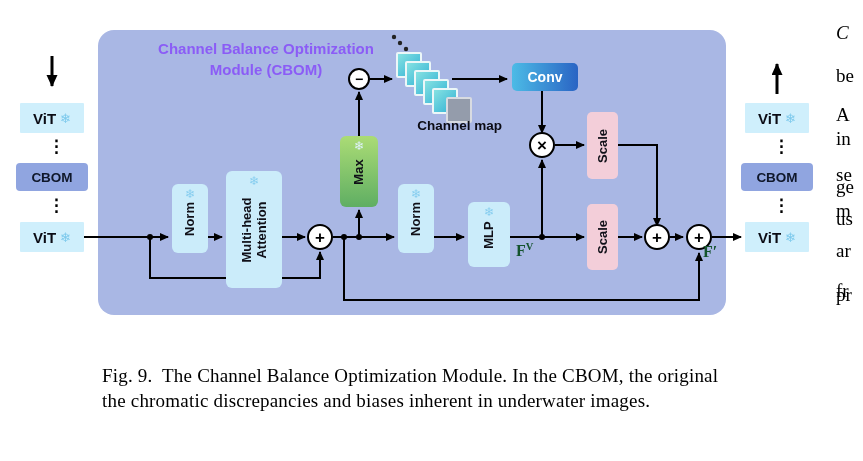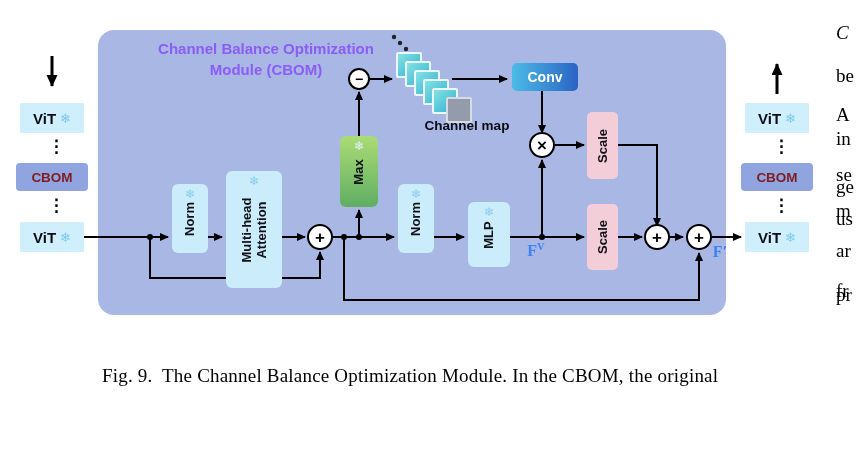--- a/index.html
+++ b/index.html
@@ -22,36 +22,36 @@
   .flake{position:absolute;top:4px;left:50%;transform:translateX(-50%);
     font-size:12px;color:#86cdef;line-height:1;}
   .maxbox{background:linear-gradient(180deg,#abdc75,#5fae63);border-radius:6px;}
   .maxbox .flake{color:#dff2fb;}
   .convbox{background:linear-gradient(90deg,#4cbbe6,#2a64c4);border-radius:5px;
     color:#fff;font-weight:700;font-size:14px;}
   .scalebox{background:#f3ced9;border-radius:5px;}
   
   .vit{background:#cfeffc;border-radius:1px;font-weight:700;font-size:15px;gap:4px;color:#0b0b14;}
   .vit .inflake{font-size:13px;color:#7cc9ec;font-weight:400;}
-  .cbom{background:#90a5e0;border-radius:4px;font-weight:700;font-size:13.5px;color:#7f1d1d;}
+  .cbom{background:#90a5e0;border-radius:4px;font-weight:700;font-size:13.5px;color:#0f172a;}
   .ellip{position:absolute;font-weight:700;font-size:17px;line-height:1;color:#000;}
   
   .op{position:absolute;width:22px;height:22px;background:#fff;border:2px solid #000;
     border-radius:50%;display:flex;align-items:center;justify-content:center;
     font-weight:700;font-size:17px;line-height:1;}
   .op.small{width:18px;height:18px;font-size:14px;}
   
   .sq{position:absolute;width:22px;height:22px;border:2px solid #ebf7f8;
     background:linear-gradient(135deg,#86e2e2,#2fb0d4);border-radius:2px;}
   .sq.gray{background:#949cab;border-color:#d8dbe1;}
-  .cmap-label{position:absolute;left:411px;top:118px;width:112px;text-align:center;
+  .cmap-label{position:absolute;left:390px;top:118px;width:112px;text-align:right;
     font-weight:700;font-size:13.5px;color:#0b0b14;}
   
   .mathlab{position:absolute;font-family:"Liberation Serif",serif;font-weight:700;
-    font-size:16px;color:#3b82f6;text-align:center;}
+    font-size:16px;color:#14532d;}
   .mathlab sup{font-size:10.5px;vertical-align:super;}
   
   .caption{position:absolute;left:55px;top:364px;font-family:Liberation Serif, serif;
     font-size:19px;letter-spacing:0.2px;color:#000;margin-left:47px;}
   .caption-line{line-height:24.5px;white-space:pre;}
   
   .sidecol{position:absolute;left:836px;top:0;width:27px;height:461px;overflow:hidden;
     font-family:"Liberation Serif",serif;font-size:19px;color:#000;}
   .sidecol span{position:absolute;left:0;white-space:pre;}
   .ital{font-style:italic;}
@@ -212,20 +212,21 @@
 
 <div class="mathlab" style="left:516px;top:241px;width:40px">
   <span>F</span><sup>V</sup>
 </div>
 <div class="mathlab" style="left:703px;top:243px;width:34px">
   <span>F′</span>
 </div>
 
 <div class="caption">
   <div class="caption-line">Fig. 9.  The Channel Balance Optimization Module. In the CBOM, the original</div>
+  <div class="caption-line">the chromatic discrepancies and biases inherent in underwater images.</div>
 </div>
 
 <div class="sidecol">
   <span class="ital" style="top:22px">C</span>
   <span style="top:65px">be</span>
   <span style="top:104px">A</span>
   <span style="top:128px">in</span>
   <span style="top:164px">se</span>
   <span style="top:176px">ge</span>
   <span style="top:200px">m</span>

